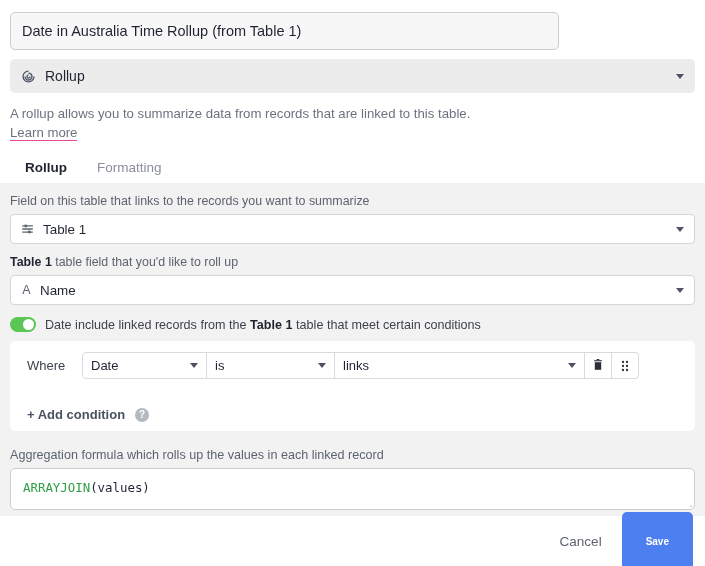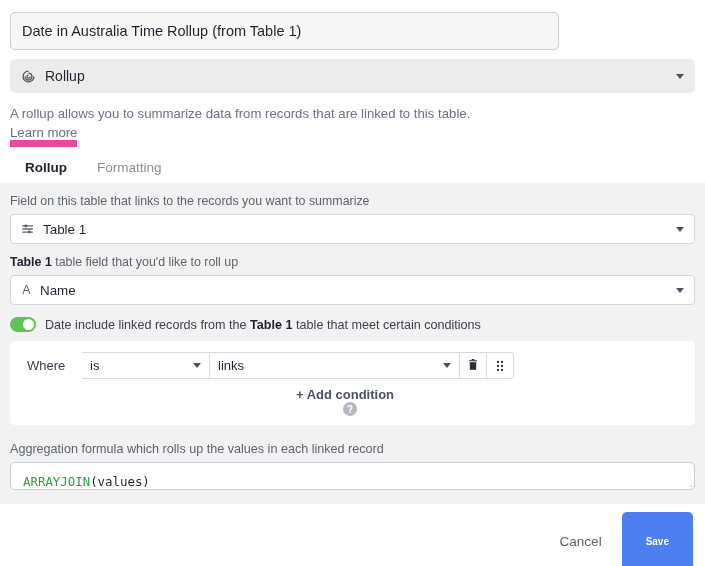--- a/index.html
+++ b/index.html
@@ -37,21 +37,21 @@
     width: 0; height: 0;
     border-left: 4.5px solid transparent;
     border-right: 4.5px solid transparent;
     border-top: 5.5px solid #4c5262;
   }
   .desc {
     margin-top: 11px;
     width: 470px;
     font-size: 13.2px; line-height: 19px; color: #6b7280;
   }
-  .desc a { color: #6b7280; text-decoration: none; border-bottom: 7px solid #ec4899; }
+  .desc a { color: #6b7280; text-decoration: none; border-bottom: 1px solid #ec4899; }
 
   
   .tabs { margin-top: 12px; padding-left: 10px; display: flex; align-items: flex-end; height: 29px; }
   .tab {
     font-size: 13.5px; color: #8a8f99;
     padding: 6px 15px 7px 15px;
     cursor: pointer; line-height: 16px;
   }
   .tab.active {
     color: #1f2430; font-weight: bold;
@@ -108,35 +108,35 @@
   .cond-sel.mid { width: 128px; border-left: none; }
   .cond-sel.val { width: 250px; border-left: none; }
   .cond-sel .ctxt { overflow: hidden; white-space: nowrap; }
   .icon-btn {
     width: 27px; height: 27px; border: 1px solid #d7dade; border-left: none;
     background: #fff; display: flex; align-items: center; justify-content: center;
     cursor: pointer;
   }
   .icon-btn.last { border-radius: 0 4px 4px 0; }
 
-  .add-row { display: flex; align-items: center; margin-top: 8px; padding-left: 7px; flex-direction: column; }
+  .add-row { display: flex; align-items: center; margin-top: 28px; padding-left: 7px; }
   .add-link {
     font-size: 13px; color: #4c5262; font-weight: bold; cursor: pointer;
     margin-right: 22px;
   }
   .help-icon {
     width: 14px; height: 14px; border-radius: 50%; background: #b4b8bf;
     color: #fff; font-size: 10px; font-weight: bold;
     display: flex; align-items: center; justify-content: center;
     cursor: pointer; margin-left: -12px;
   }
 
   .formula-cap { font-size: 12.6px; color: #5d636e; margin-top: 17px; margin-bottom: 6px; }
   .formula-box {
-    width: 685px; height: 28px;
+    width: 685px; height: 42px;
     background: #fff; border: 1px solid #c9cdd4; border-radius: 5px;
     position: relative; padding: 11px 12px;
     font-family: "DejaVu Sans Mono", monospace; font-size: 12.4px;
     cursor: text;
   }
   .fn { color: #2f9e44; }
   .pn { color: #1f2430; }
   .grip {
     position: absolute; right: 2px; bottom: 2px; width: 12px; height: 12px;
     overflow: hidden;
@@ -221,20 +221,24 @@
     <div class="toggle-row">
       <div class="toggle">
         <div class="knob"></div>
       </div>
       <div class="txt"><span>Date include linked records from the </span><b>Table 1</b><span> table that meet certain conditions</span></div>
     </div>
 
     <div class="cond-card">
       <div class="cond-row">
         <div class="where">Where</div>
+        <div class="cond-sel first">
+          <span class="ctxt">Date</span>
+          <span class="caret"></span>
+        </div>
         <div class="cond-sel mid">
           <span class="ctxt">is</span>
           <span class="caret"></span>
         </div>
         <div class="cond-sel val">
           <span class="ctxt">links</span>
           <span class="caret"></span>
         </div>
         <div class="icon-btn">
           <span>

